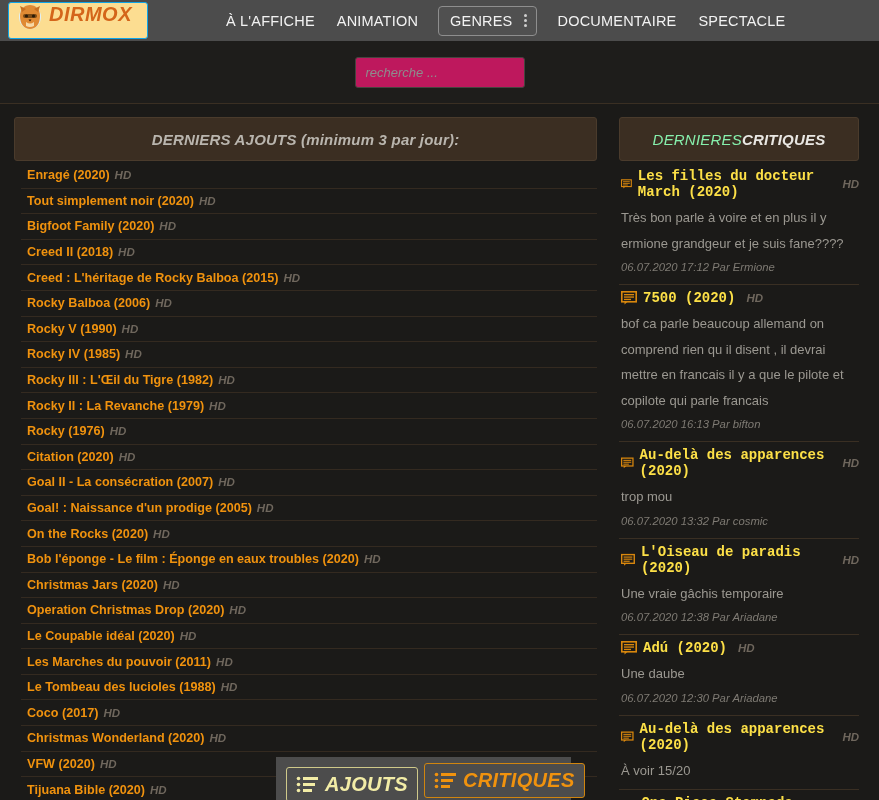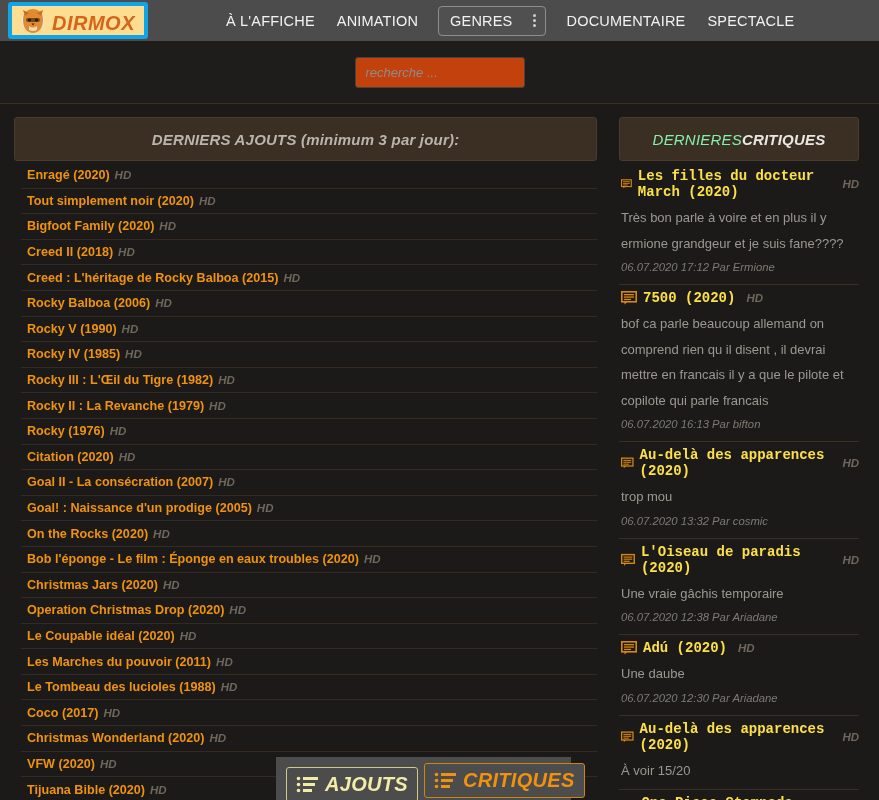--- a/index.html
+++ b/index.html
@@ -15,24 +15,24 @@
     position: relative;
     height: 41px;
     background: #4c4c4c;
     display: flex;
     align-items: center;
   }
   .logo {
     width: 140px; height: 37px;
     margin-left: 8px;
     background: #fcdd91;
-    border: 4px solid #0ea5e9;
+    border: 1px solid #0ea5e9;
     border-radius: 3px;
     display: flex;
-    align-items: flex-end;
+    align-items: flex-start;
     gap: 6px;
     padding-left: 8px;
   }
   .logo-mascot { width: 26px; height: 28px; display:block; }
   .logo-text {
     font-size: 20px;
     font-weight: bold;
     font-style: italic;
     color: #d4651a;
     letter-spacing: .5px;
@@ -50,38 +50,38 @@
     padding: 4px 2px;
     white-space: nowrap;
     cursor: pointer;
   }
   .nav-item.boxed {
     border: 1px solid #8e8e8e;
     border-radius: 4px;
     padding: 6px 9px 6px 11px;
     display: flex;
     align-items: center;
-    gap: 21px;
+    gap: 12px;
     background: #505050;
   }
   .kebab { display: flex; flex-direction: column; gap: 2px; }
   .kebab i { width: 3px; height: 3px; background: #cfcfcf; border-radius: 50%; display:block; }
 
   
   .searchbar {
     height: 63px;
     background: #1e1d1b;
     display: flex;
     align-items: center;
     justify-content: center;
     border-bottom: 1px solid #3a2f23;
   }
   .search-input {
     width: 170px; height: 31px;
-    background: #c2410c;
+    background: #be185d;
     border: 1px solid #46443f;
     border-radius: 3px;
     color: #cfcfcf;
     font-family: "Liberation Sans", sans-serif;
     font-size: 13px;
     font-style: italic;
     padding: 0 10px;
     outline: none;
   }
   .search-input::placeholder { color: #8d8d8d; font-style: italic; }

